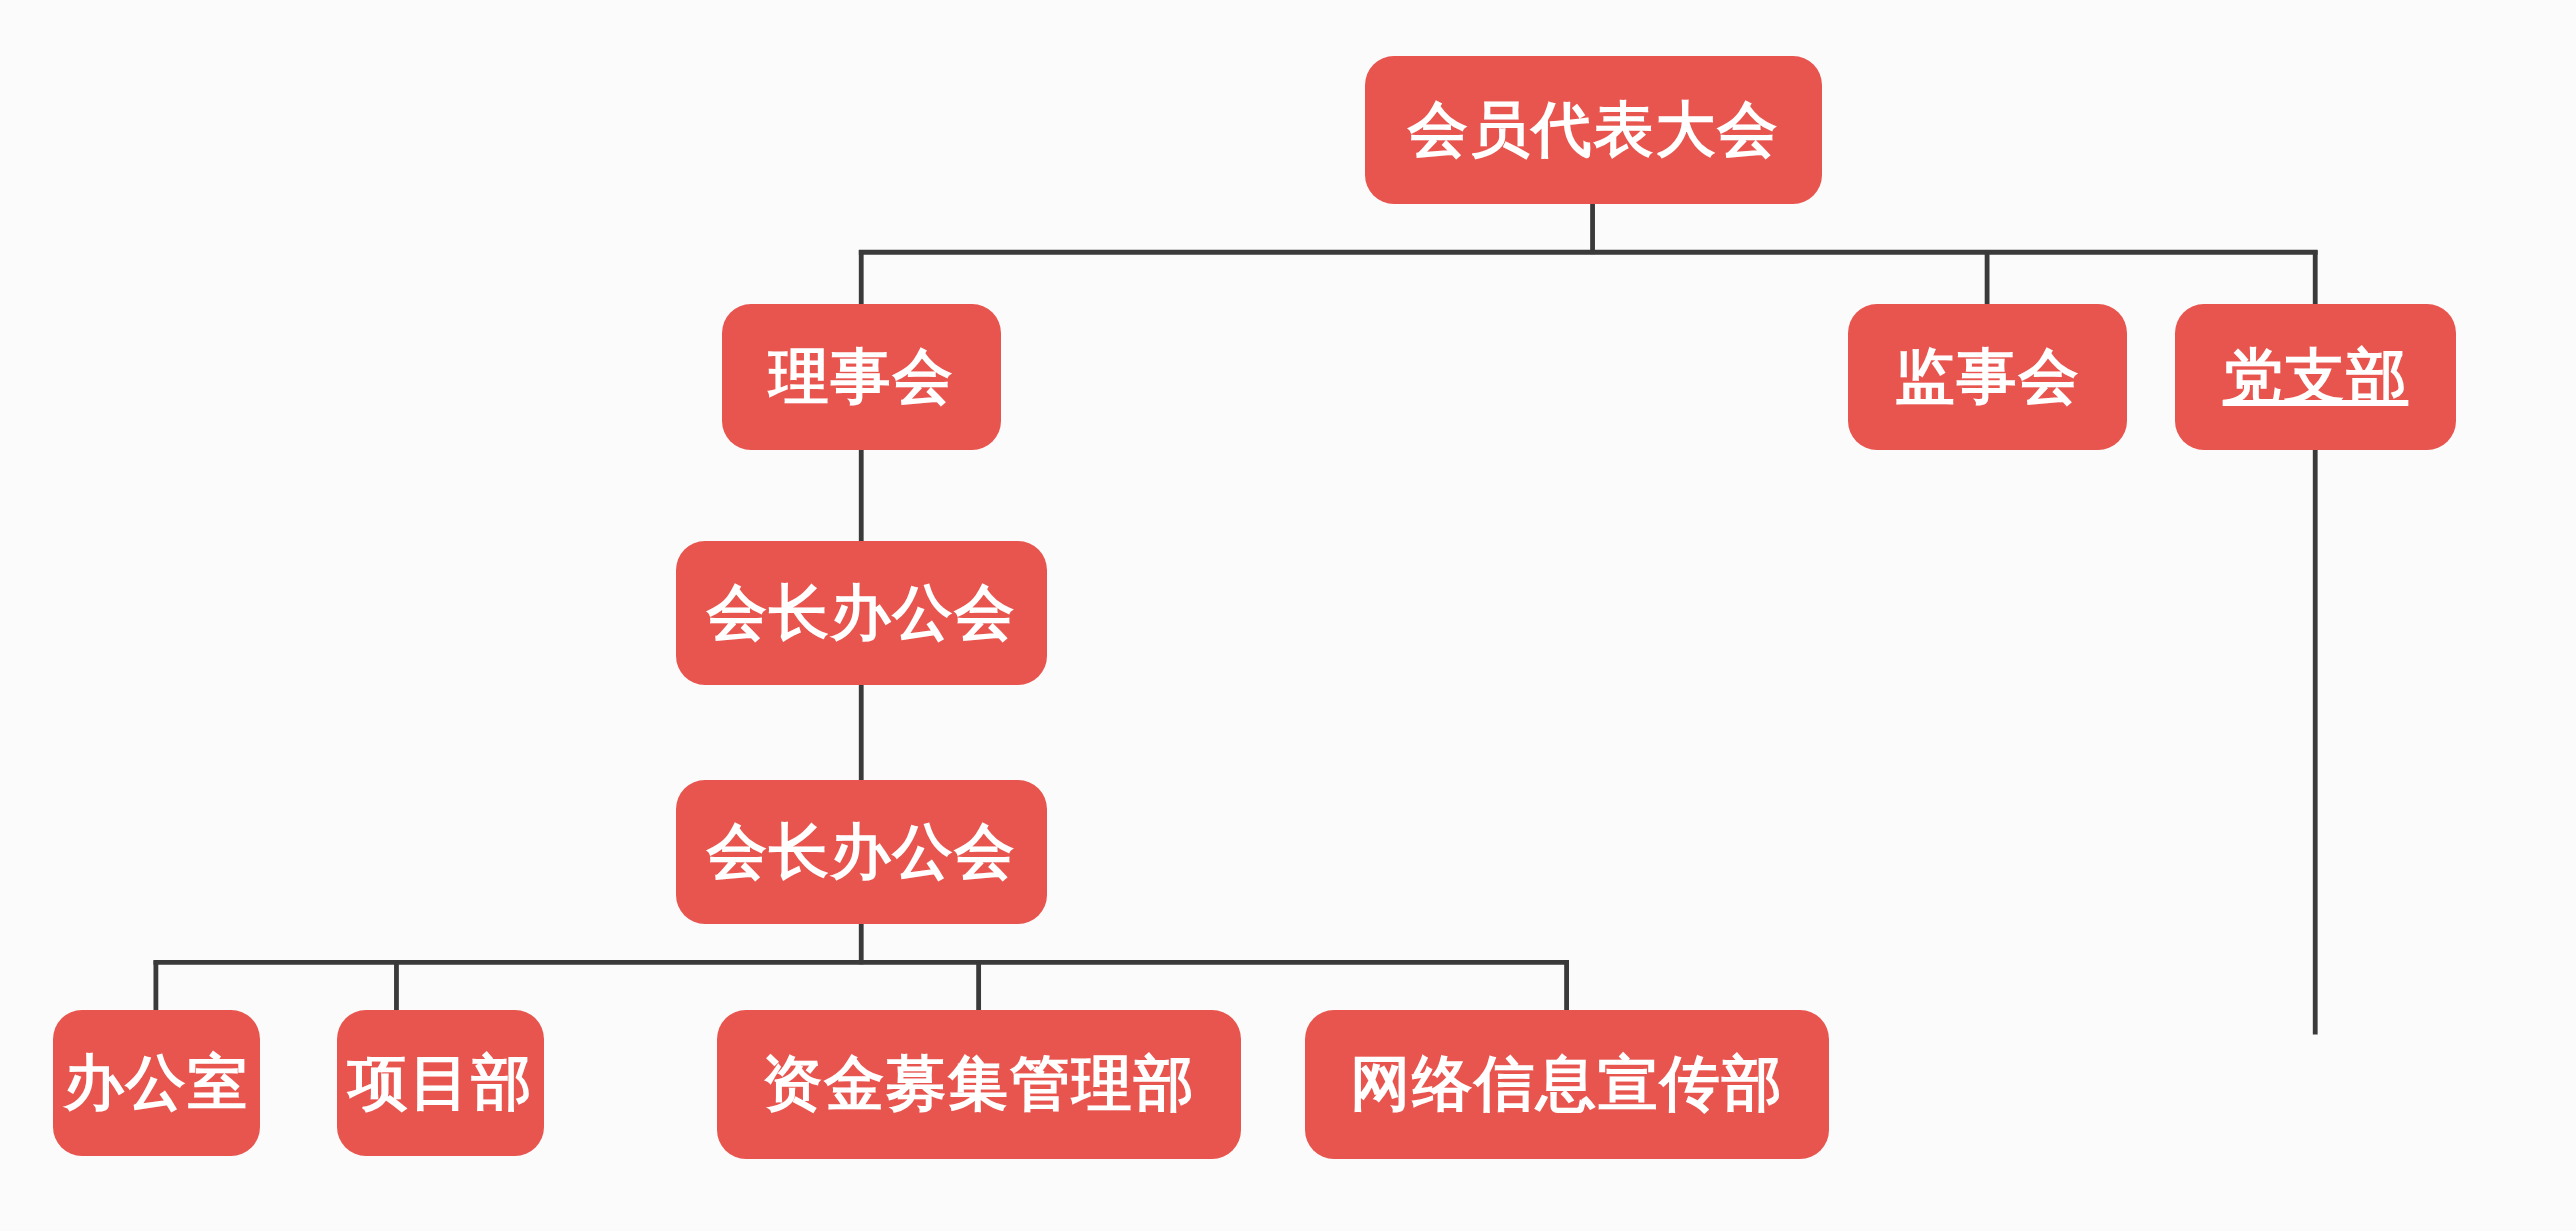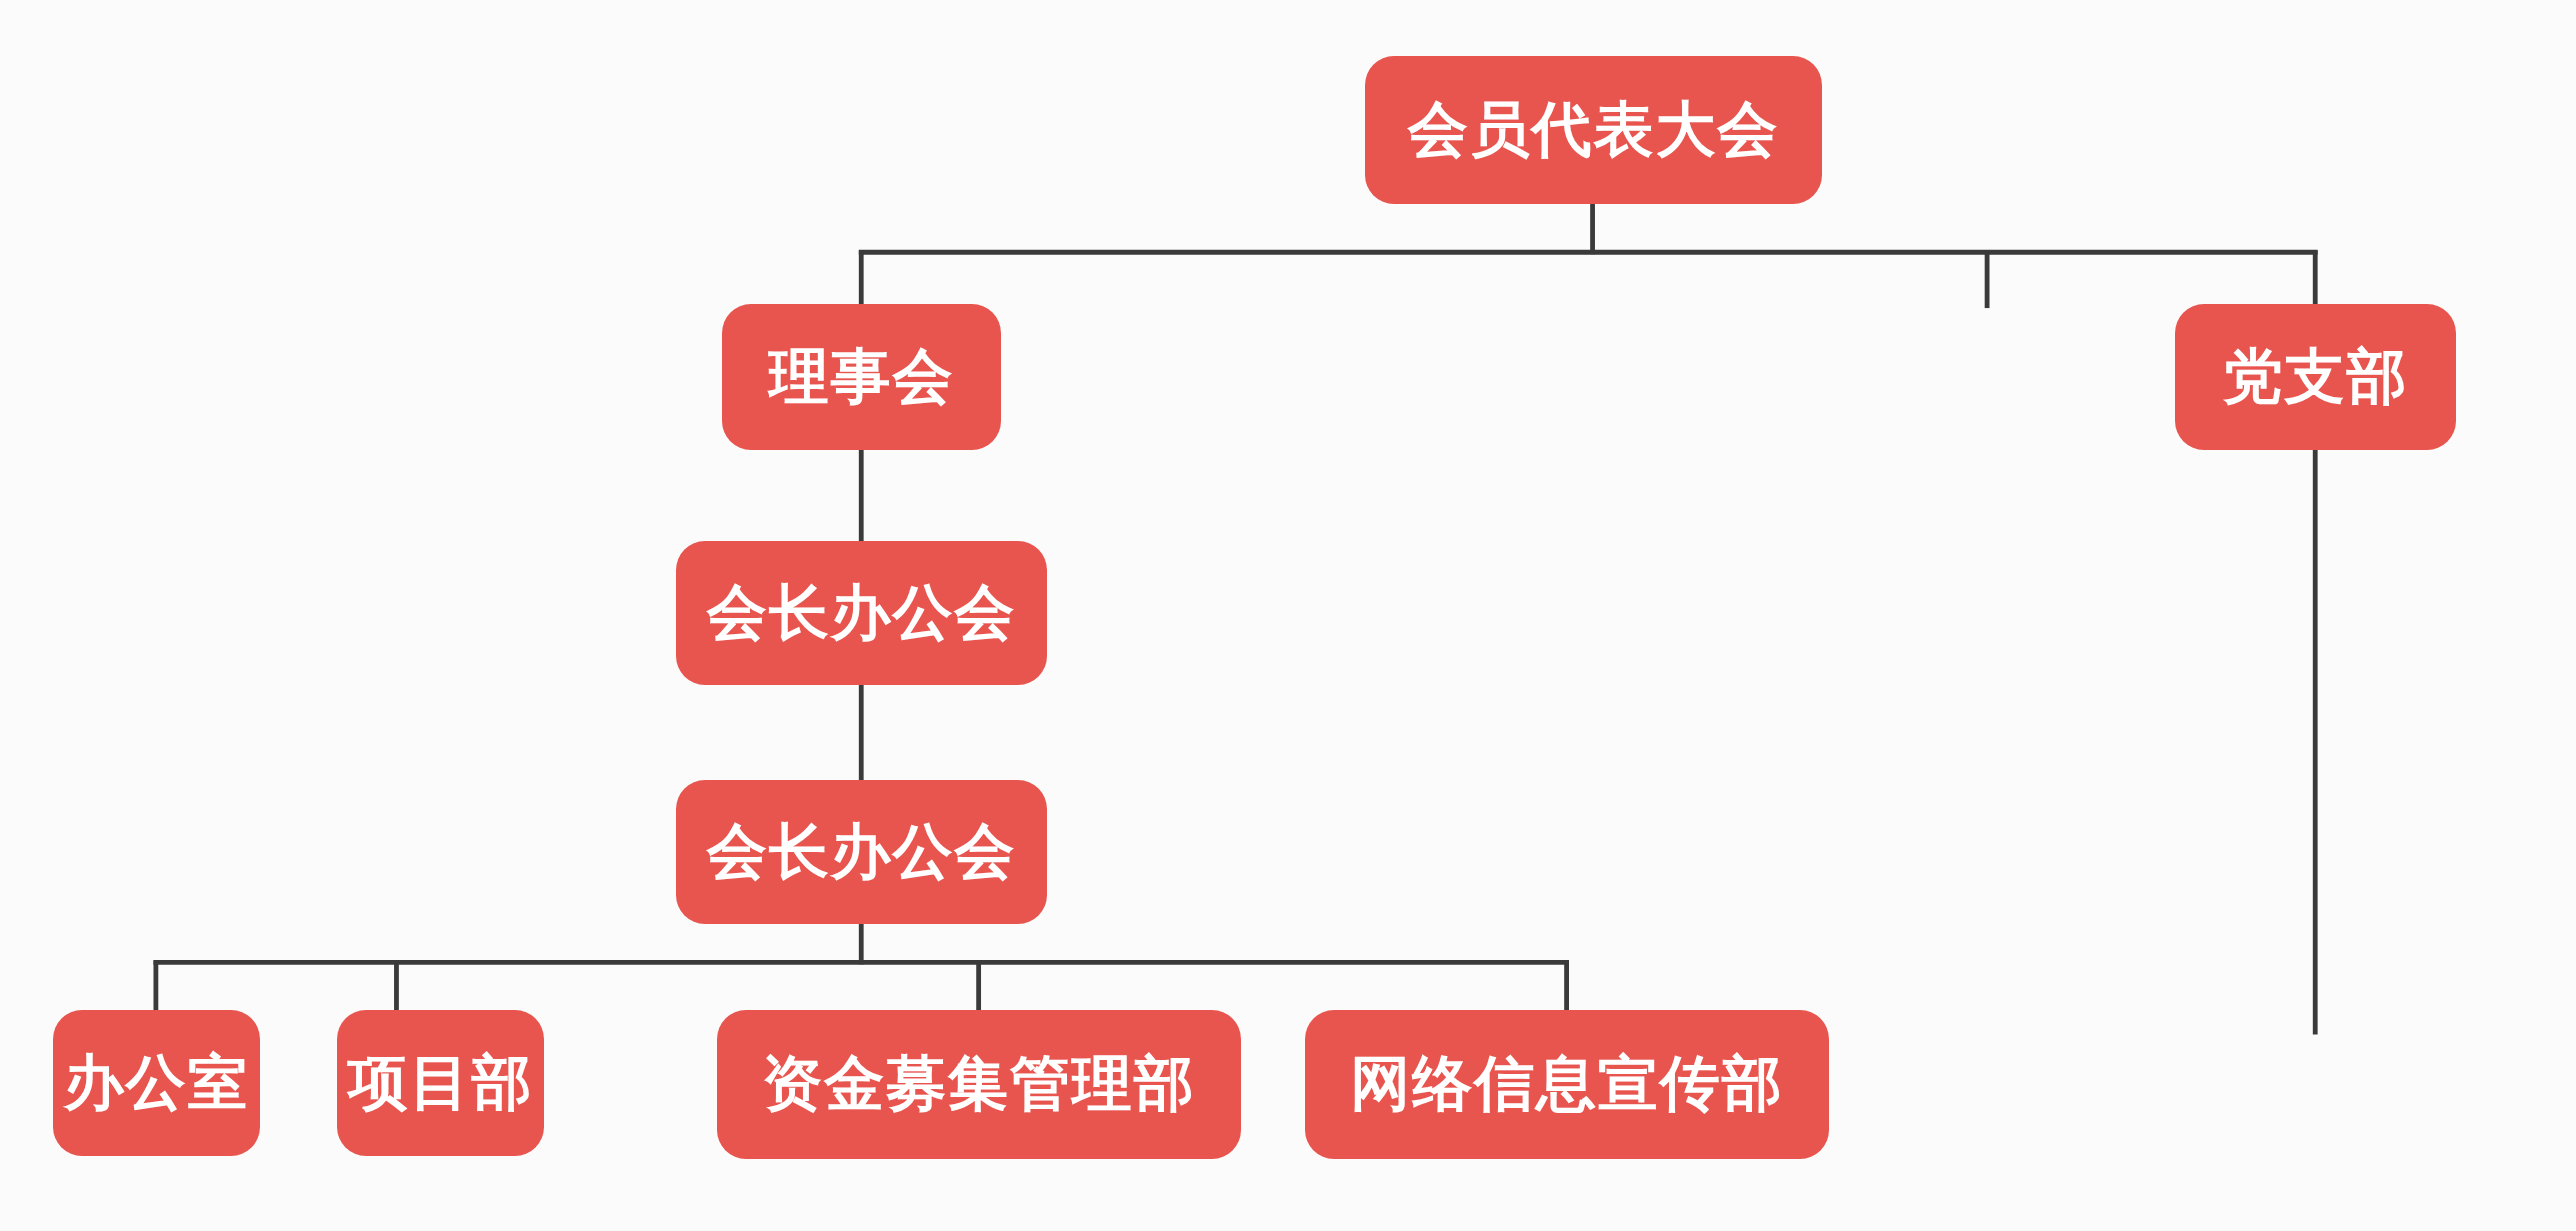--- a/index.html
+++ b/index.html
@@ -65,22 +65,23 @@
     <line x1="1017" y1="1000" x2="1017" y2="1054"></line>
     <line x1="1628" y1="998" x2="1628" y2="1054"></line>
 
     <line x1="2406" y1="465" x2="2406" y2="1075"></line>
   </svg>
 
   <div class="node" style="left:1365px; top:56px;  width:457px; height:148px;">会员代表大会</div>
 
   <div class="node" style="left:722px;  top:304px; width:279px; height:146px;">理事会</div>
 
+  <div class="node" style="left:1848px; top:304px; width:279px; height:146px;">监事会</div>
 
-  <div class="node" style="left:2175px; top:304px; width:281px; height:146px;">党支部</div>
+  <div class="node" style="left:2175px; top:304px; width:281px; height:146px;text-decoration:underline;">党支部</div>
 
   <div class="node" style="left:676px;  top:541px; width:371px; height:144px;">会长办公会</div>
 
   <div class="node" style="left:676px;  top:780px; width:371px; height:144px;">会长办公会</div>
 
   <div class="node" style="left:53px;   top:1010px; width:207px; height:146px;">办公室</div>
 
   <div class="node" style="left:293px;  top:1010px; width:207px; height:146px;margin-left:44px;">项目部</div>
 
   <div class="node" style="left:717px;  top:1010px; width:524px; height:149px;">资金募集管理部</div>

